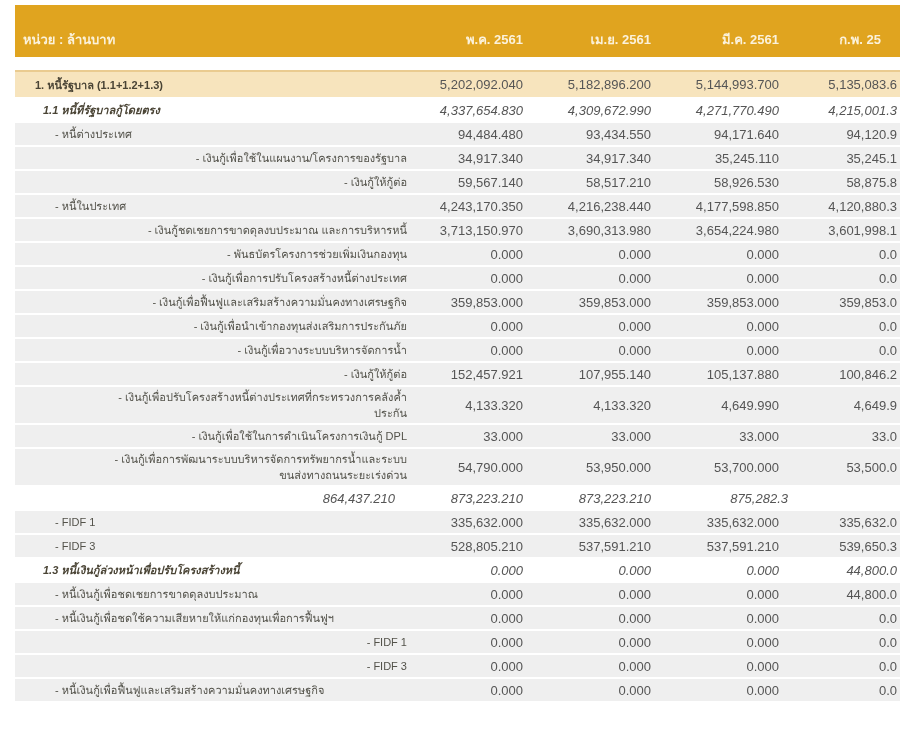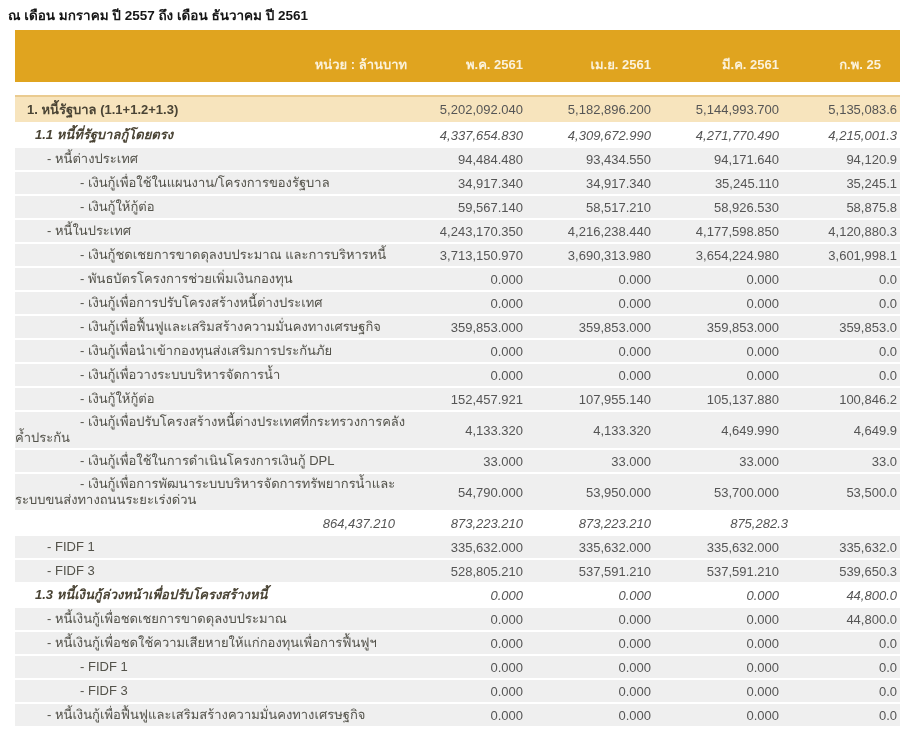--- a/index.html
+++ b/index.html
@@ -31,51 +31,50 @@
     grid-template-columns:392px 128px 128px 128px 109px;
     align-items:center;
   }
   .gold-header{
     background:var(--header-bg);
     height:52px;
     color:var(--header-text);
     font-weight:bold;font-size:13px;
     margin-bottom:13px;
   }
-  .gold-header .unit-cell{padding-left:8px;padding-top:16px;text-align:right;}
+  .gold-header .unit-cell{padding-left:8px;padding-top:16px;text-align:left;}
   .gold-header .col-head{text-align:right;padding-right:12px;padding-top:16px;white-space:nowrap;overflow:hidden;}
   .gold-header .col-head:last-child{padding-right:19px;}
   .data-rows .grid-row{min-height:22px;margin-bottom:2px;}
   .data-rows .grid-row.lvl-l1,
   .data-rows .grid-row.lvl-l2{background:var(--row-bg);}
   .data-rows .grid-row.lvl-total{
     background:var(--total-bg);
     border-top:2px solid var(--total-border);
     min-height:27px;
   }
   .data-rows .grid-row.lvl-section{background:transparent;font-style:italic;}
   .row-label{
-    font-size:13px;color:var(--label-color);line-height:16px;
-    padding-top:2px;padding-bottom:2px;
+    font-size:11px;color:var(--label-color);line-height:16px;
+    padding-top:2px;padding-bottom:2px;margin-left:8px;
   }
   .lvl-total .row-label{padding-left:12px;font-weight:bold;color:var(--bold-color);}
   .lvl-section .row-label{padding-left:20px;font-weight:bold;color:var(--bold-color);}
   .lvl-l1 .row-label{padding-left:13px;text-indent:19px;}
-  .lvl-l2 .row-label{text-indent:65px;}
+  .lvl-l2 .row-label{text-indent:65px;text-align:right;}
   .value-cell{
     text-align:right;font-size:13px;color:var(--value-color);
     padding-right:12px;white-space:nowrap;
   }
   .value-cell.last{padding-right:3px;}
 </style>
 </head>
 <body>
 
 <div class="page">
-  <div class="page-title">ณ เดือน มกราคม ปี 2557 ถึง  เดือน ธันวาคม  ปี 2561</div>
 
   <div class="table-wrap">
     <div class="gold-header grid-row">
       <div class="unit-cell">หน่วย : ล้านบาท</div>
 
     <div class="col-head">พ.ค. 2561</div>
         <div class="col-head">เม.ย. 2561</div>
         <div class="col-head">มี.ค. 2561</div>
         <div class="col-head">ก.พ. 25</div>
       </div>

